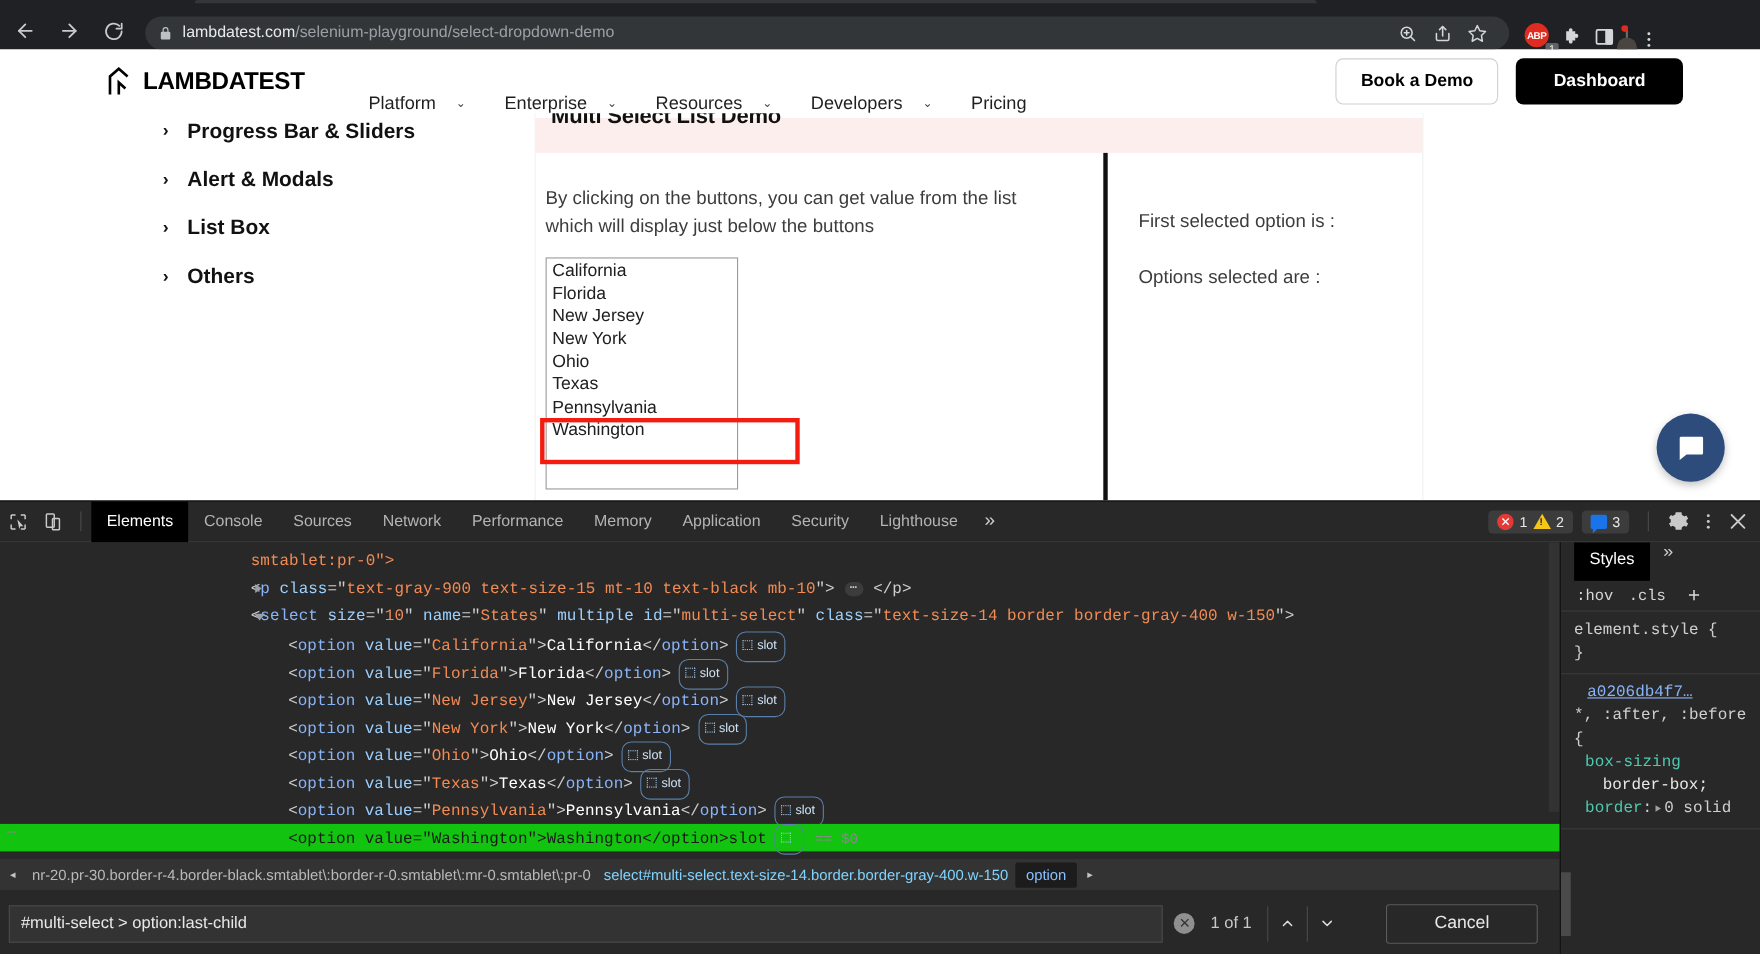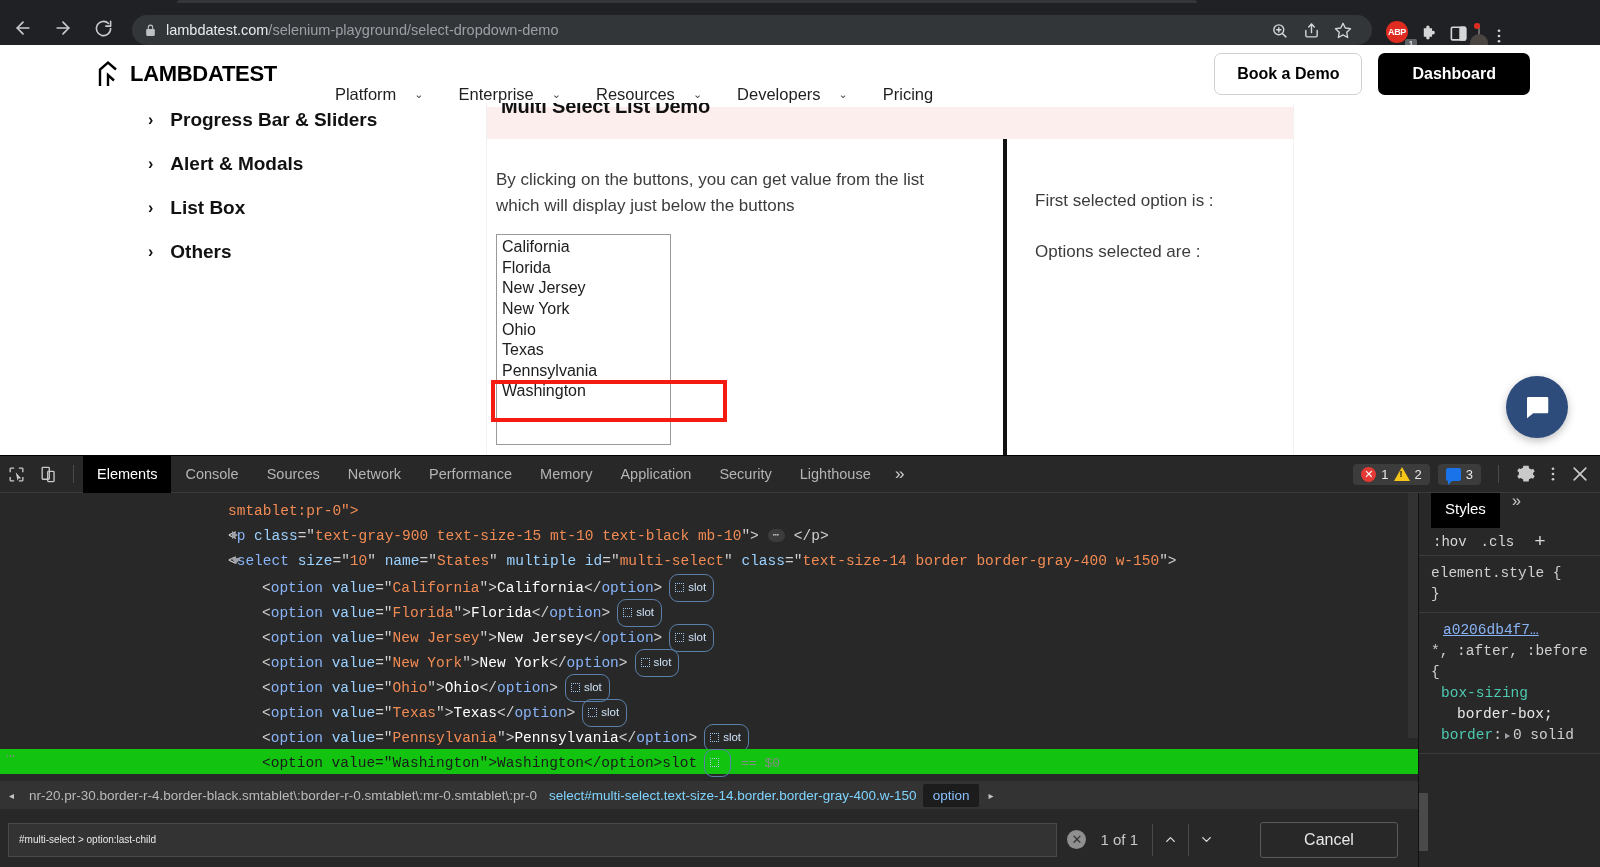--- a/index.html
+++ b/index.html
@@ -298,21 +298,21 @@
   .bc-item.active { background: #1c1c1c; color: #88c0ff; padding: 4px 10px; border-radius: 2px;}
 
   .search-bar {
     position: absolute; bottom: 0; left: 0; width: 1418px; height: 57px;
     background: #282828; display: flex; align-items: center;
     padding: 0 8px;
   }
   .search-field {
     flex: 1; height: 34px; background: #333333; border: 1px solid #4a4a4a;
     display: flex; align-items: center; padding: 0 10px;
-    font-size: 10px; color: #e8e8e8;
+    font-size: 15px; color: #e8e8e8;
     font-family: "Liberation Sans", sans-serif;
   }
   .clear-x {
     width: 19px; height: 19px; border-radius: 50%; background: #8f8f8f;
     color: #333; font-size: 13px; line-height: 19px; text-align: center;
     margin-left: 10px; font-family: "Liberation Sans", sans-serif;
   }
   .match-count {
     font-size: 15px; color: #c8c8c8; padding: 0 14px;
     font-family: "Liberation Sans", sans-serif;

